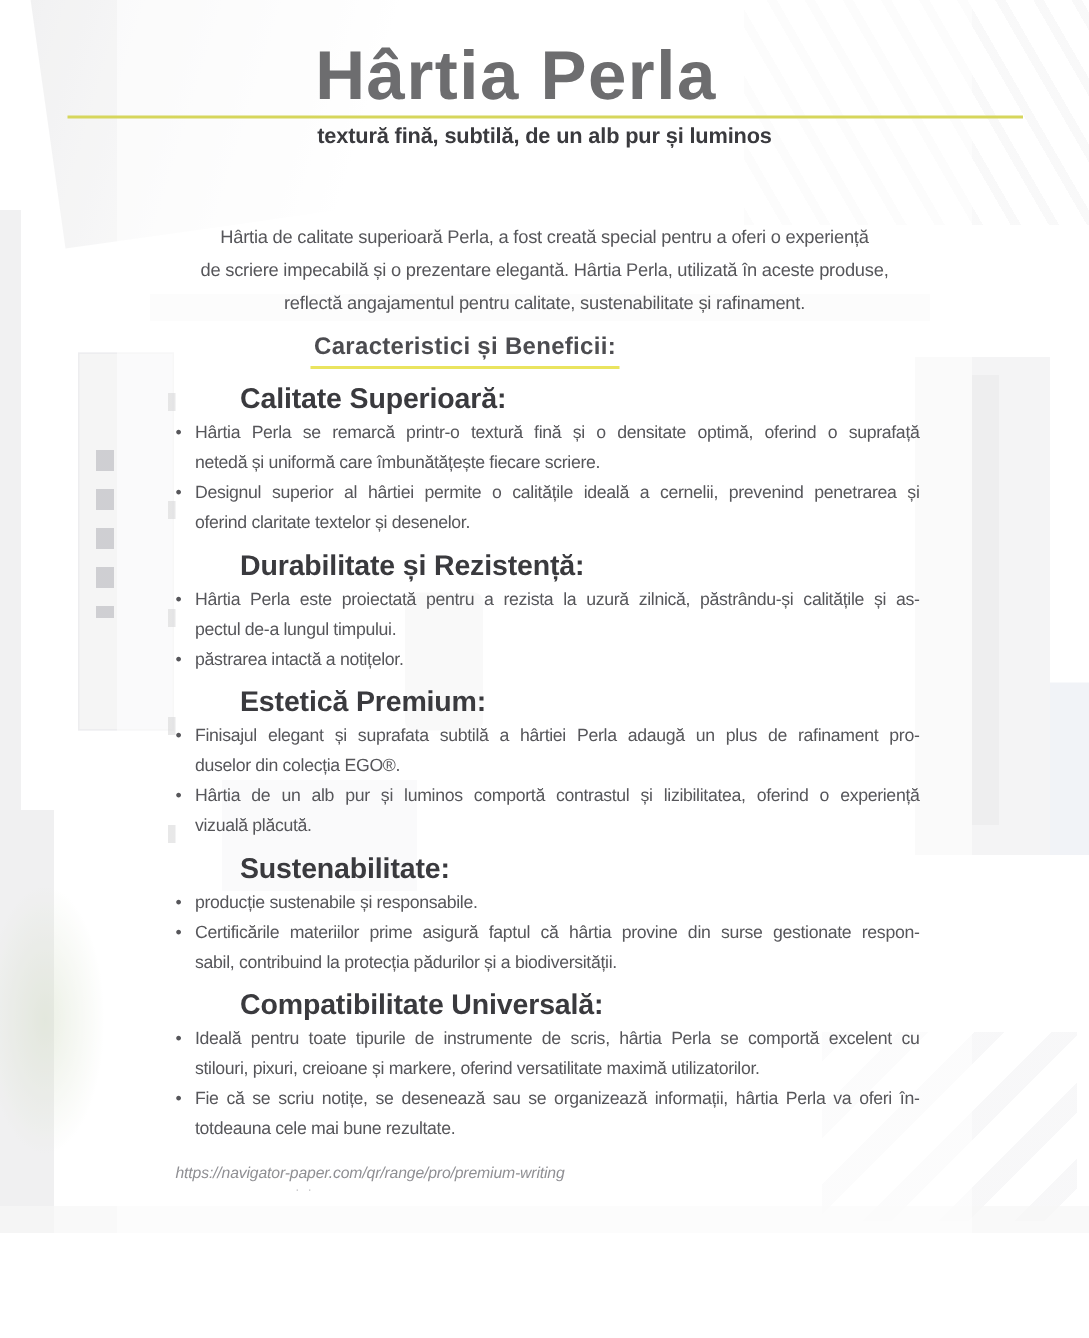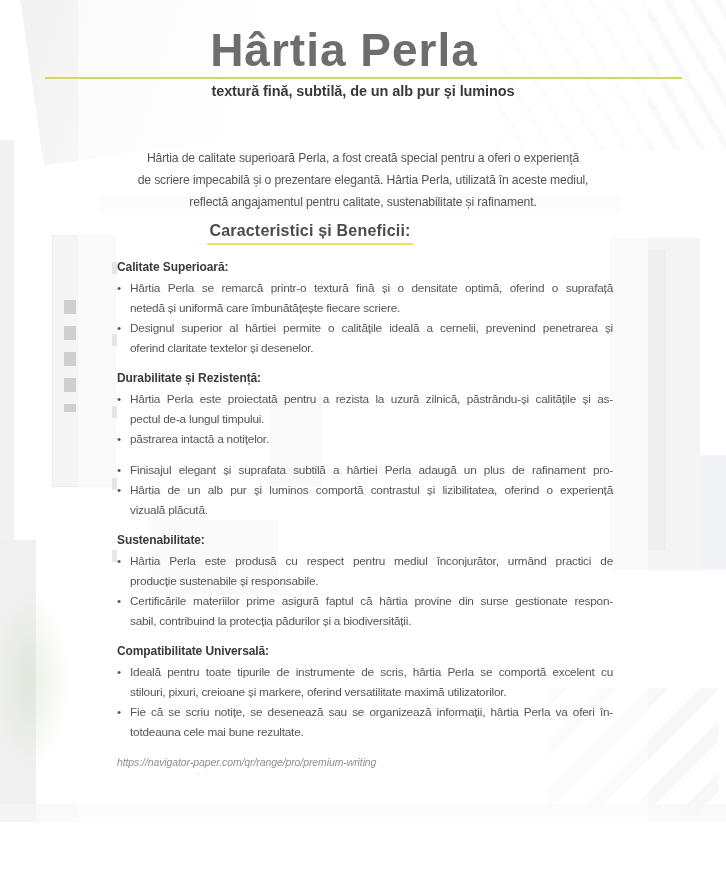--- a/index.html
+++ b/index.html
@@ -52,22 +52,22 @@
   .intro .tline, .intro .tline.last { text-align-last:center; }
 
   
   .features-heading { position:absolute; top:219px; left:0; width:620px; margin:0; text-align:center; }
   .features-heading span { display:inline-block; font-size:16px; font-weight:bold; letter-spacing:.2px;
      color:#4c4c50; padding:0 2px 3px 2px; border-bottom:2.5px solid var(--underline_yellow,#eae45f); }
 
   
   .sections { position:absolute; top:258px; left:117px; width:496px; }
   .feature { margin:0 0 11px 0; }
-  .feature h4 { margin:0 0 2px 0; font-size:12px; line-height:18px; font-weight:bold;
-     letter-spacing:-0.1px; color:var(--heading_dark,#3a3a3e); }
+  .feature h4 { margin:0 0 2px 0; font-size:19px; line-height:18px; font-weight:bold;
+     letter-spacing:-0.1px; color:var(--heading_dark,#3a3a3e);padding-left:43px; }
   .bullet { display:flex; font-size:11.8px; line-height:20px; letter-spacing:-0.22px;
      color:var(--body_gray,#56565a); }
   .dot { flex:none; width:13px; }
   .btext { flex:1; min-width:0; }
 
   .tline { display:block; text-align:justify; text-align-last:justify; }
   .tline.last { text-align-last:left; }
 
   
   .footer-url { margin-top:14px; font-size:10.5px; font-style:italic; letter-spacing:-0.1px;
@@ -99,21 +99,21 @@
     <div class="bg-wash-center"></div>
     <div class="bg-wash-global"></div>
   </div>
 
   <h1 class="title">Hârtia Perla</h1>
   <div class="title-rule"></div>
   <h2 class="subtitle">textură fină, subtilă, de un alb pur și luminos</h2>
 
   <p class="intro">
       <span class="tline">Hârtia de calitate superioară Perla, a fost creată special pentru a oferi o experiență</span>
-      <span class="tline">de scriere impecabilă și o prezentare elegantă. Hârtia Perla, utilizată în aceste mediul,</span>
+      <span class="tline">de scriere impecabilă și o prezentare elegantă. Hârtia Perla, utilizată în aceste produse,</span>
       <span class="tline last">reflectă angajamentul pentru calitate, sustenabilitate și rafinament.</span>
     </p>
 
   <h3 class="features-heading"><span>Caracteristici și Beneficii:</span></h3>
 
   <div class="sections">
 
     <section class="feature">
       <h4>Calitate Superioară:</h4>
       <div class="bullet">
@@ -143,41 +143,42 @@
       </div>
       <div class="bullet">
         <span class="dot">•</span>
         <span class="btext">
             <span class="tline last">păstrarea intactă a notițelor.</span>
           </span>
       </div>
     </section>
 
     <section class="feature">
+      <h4>Estetică Premium:</h4>
       <div class="bullet">
         <span class="dot">•</span>
         <span class="btext">
             <span class="tline">Finisajul elegant și suprafata subtilă a hârtiei Perla adaugă un plus de rafinament pro-</span>
+            <span class="tline last">duselor din colecția EGO®.</span>
           </span>
       </div>
       <div class="bullet">
         <span class="dot">•</span>
         <span class="btext">
             <span class="tline">Hârtia de un alb pur și luminos comportă contrastul și lizibilitatea, oferind o experiență</span>
             <span class="tline last">vizuală plăcută.</span>
           </span>
       </div>
     </section>
 
     <section class="feature">
       <h4>Sustenabilitate:</h4>
       <div class="bullet">
         <span class="dot">•</span>
         <span class="btext">
-            <span class="tline">Hârtia Perla este produsă cu respect pentru mediul înconjurător, urmând practici de</span>
             <span class="tline last">producție sustenabile și responsabile.</span>
           </span>
       </div>
       <div class="bullet">
         <span class="dot">•</span>
         <span class="btext">
             <span class="tline">Certificările materiilor prime asigură faptul că hârtia provine din surse gestionate respon-</span>
             <span class="tline last">sabil, contribuind la protecția pădurilor și a biodiversității.</span>
           </span>
       </div>

